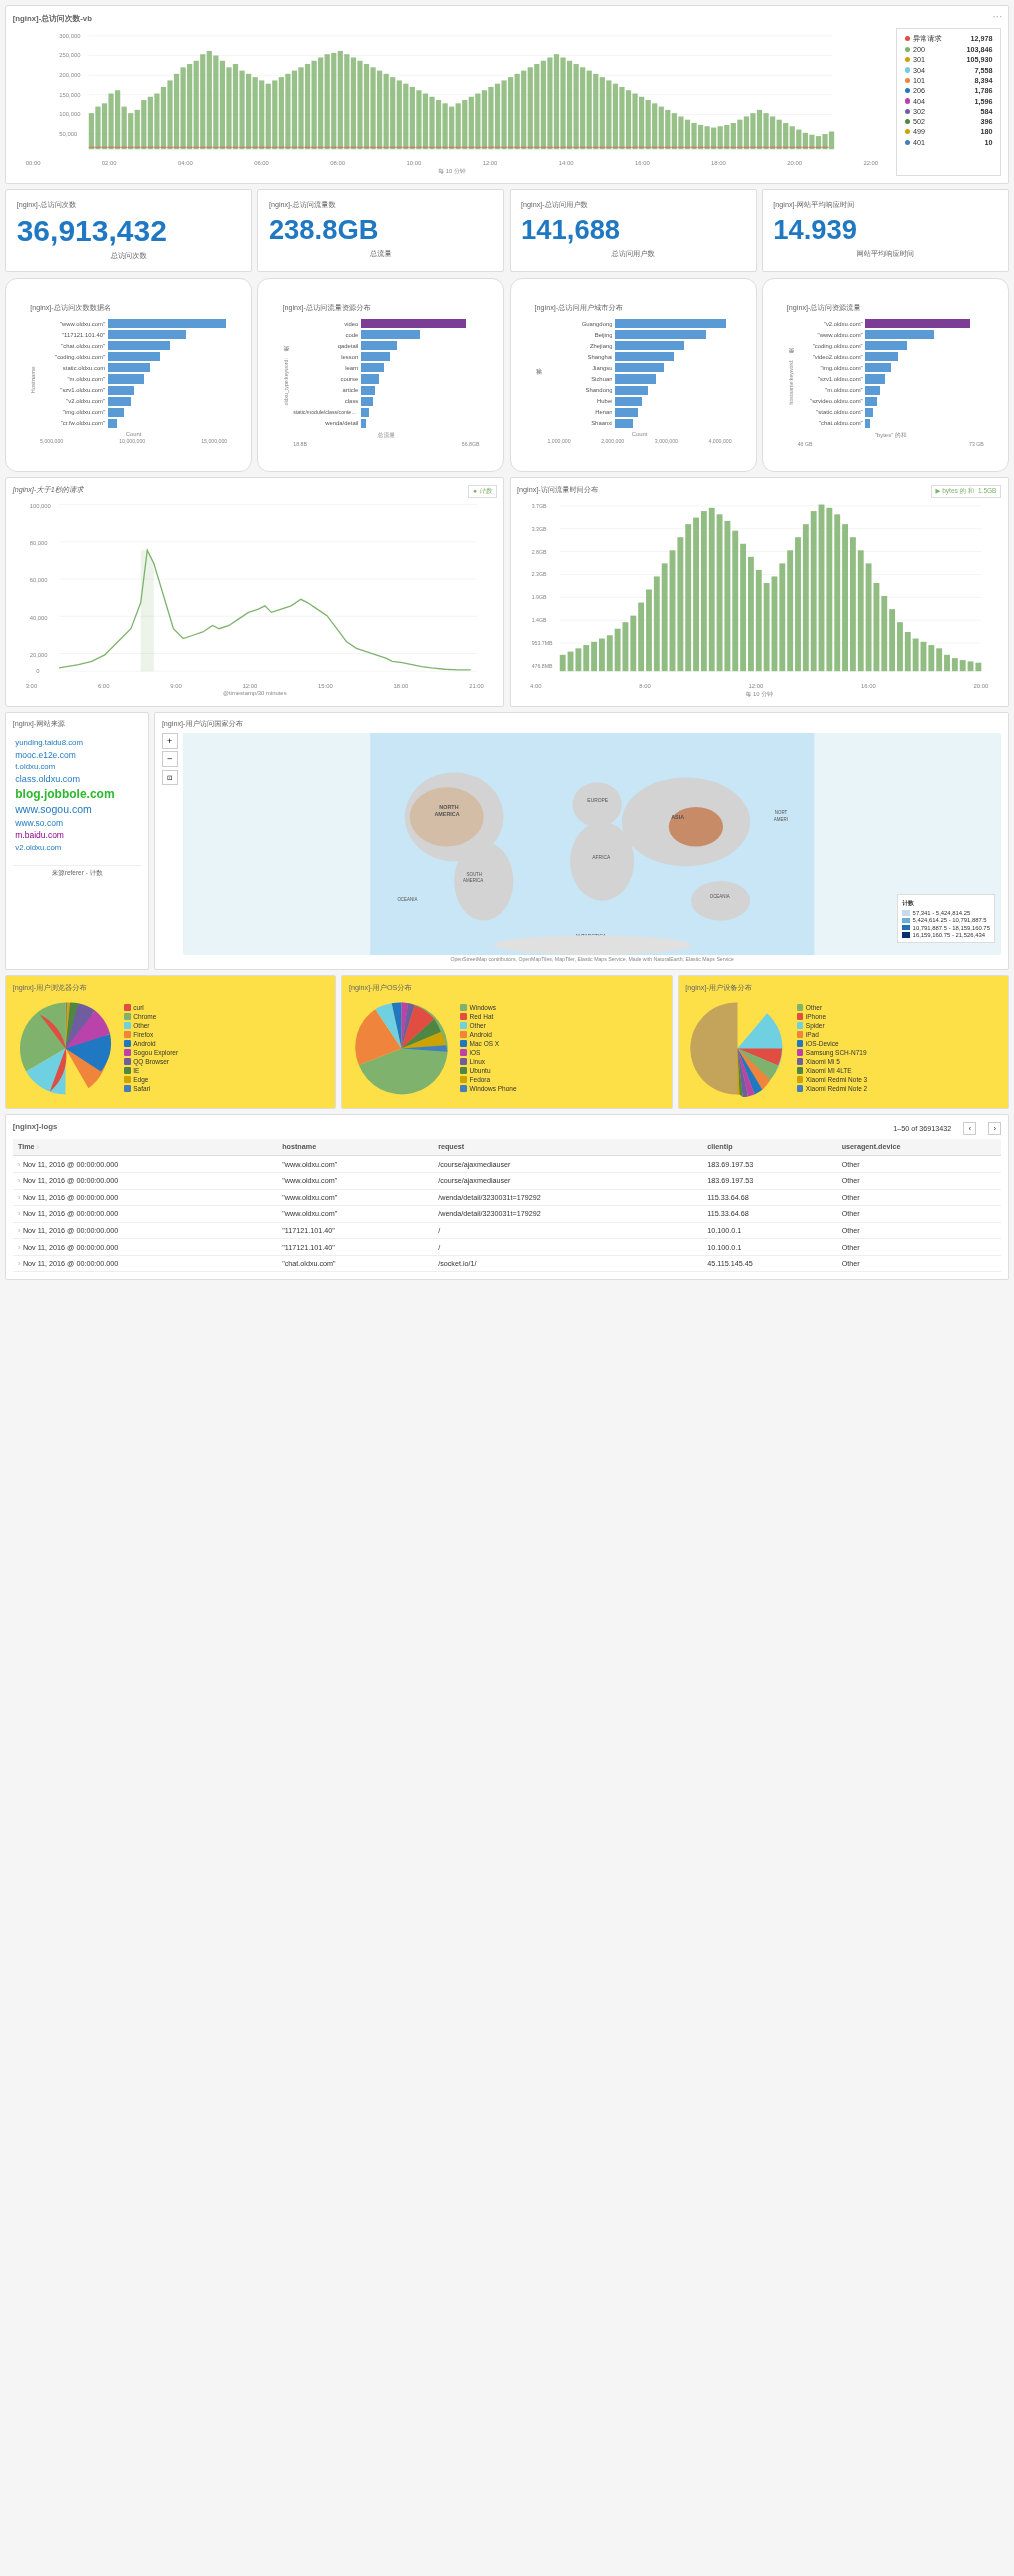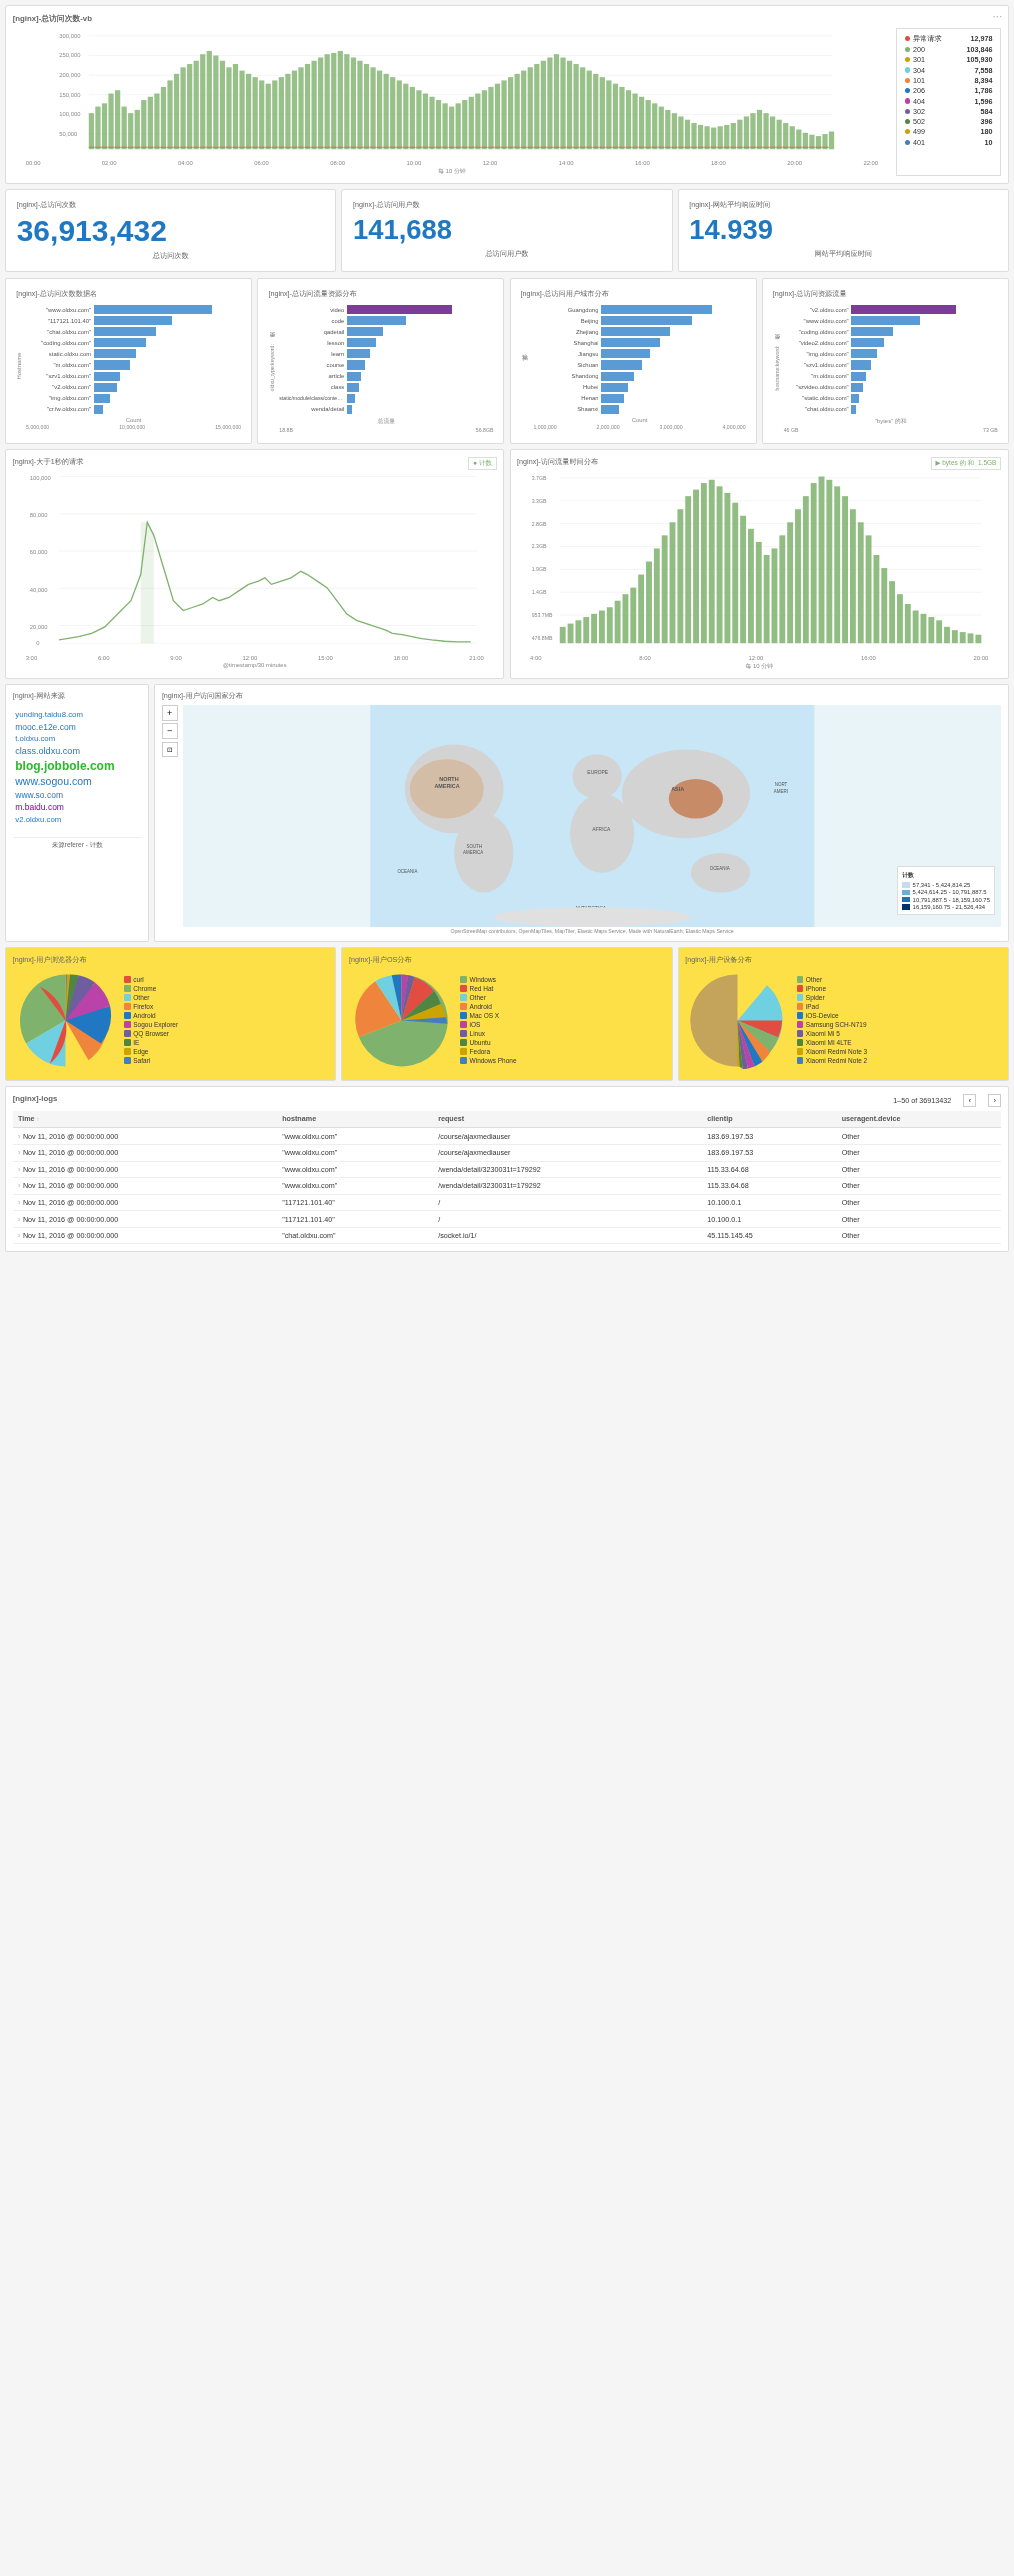--- a/index.html
+++ b/index.html
@@ -86,22 +86,22 @@
     }
     
     .charts-row {
       display: flex;
       gap: 5.2px;
       margin-bottom: 5.2px;
     }
     .chart-panel {
       background: #fff;
       border: 0.7px solid #ddd;
-      border-radius: 2px;
-      padding: 10px;
+      border-radius: 12px;
+      padding: 24px;
     }
     .chart-panel-quarter { flex: 1; }
     .bar-chart-horiz {
       display: flex;
       flex-direction: column;
       gap: 2px;
       margin-top: 2.6px;
     }
     .bar-row {
       display: flex;
@@ -496,20 +496,25 @@
     </div>
   </div>
 
   <div class="stats-row">
     <div class="stat-panel">
       <div class="panel-title">[nginx]-总访问次数</div>
       <div class="stat-number" style="color:#1f78c1;font-size:30px;">36,913,432</div>
       <div class="stat-label">总访问次数</div>
     </div>
     <div class="stat-panel">
+      <div class="panel-title">[nginx]-总访问流量数</div>
+      <div class="stat-number" style="color:#1f78c1;font-size:27.4px;">238.8GB</div>
+      <div class="stat-label">总流量</div>
+    </div>
+    <div class="stat-panel">
       <div class="panel-title">[nginx]-总访问用户数</div>
       <div class="stat-number" style="color:#1f78c1;font-size:27.4px;">141,688</div>
       <div class="stat-label">总访问用户数</div>
     </div>
     <div class="stat-panel">
       <div class="panel-title">[nginx]-网站平均响应时间</div>
       <div class="stat-number" style="color:#1f78c1;font-size:27.4px;">14.939</div>
       <div class="stat-label">网站平均响应时间</div>
     </div>
   </div>
@@ -740,21 +745,21 @@
               <span>73 GB</span>
           </div>
         </div>
       </div>
     </div>
   </div>
 
   <div class="large-charts-row">
 
     <div class="large-chart-panel">
-      <div style="display:flex;justify-content:space-between;align-items:flex-end;">
+      <div style="display:flex;justify-content:space-between;align-items:flex-end;font-style:italic;">
         <div class="panel-title">[nginx]-大于1秒的请求</div>
         <div style="font-size:6.5px;color:#7eb26d;border:0.7px solid #ddd;padding:1.3px 3.9px;">● 计数</div>
       </div>
       <svg width="457" height="183" viewBox="0 0 700 280" style="width:100%;height:183px;font-size:12px">
 
         <text x="5" y="15" font-size="9" fill="#888">100,000</text>
         <text x="5" y="72" font-size="9" fill="#888">80,000</text>
         <text x="5" y="129" font-size="9" fill="#888">60,000</text>
         <text x="5" y="186" font-size="9" fill="#888">40,000</text>
         <text x="5" y="243" font-size="9" fill="#888">20,000</text>

